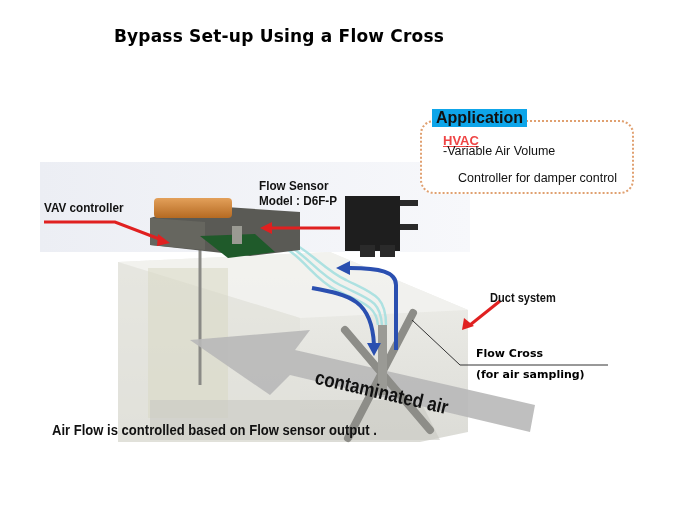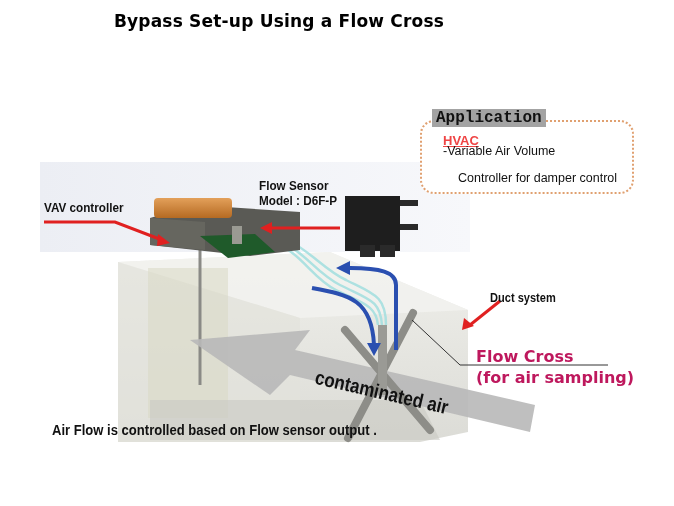--- a/index.html
+++ b/index.html
@@ -1,24 +1,24 @@
 <!DOCTYPE html>
 <html><head>
 <meta charset="utf-8">
 <style>
   html, body { margin:0; padding:0; background:#ffffff; }
   body { width:674px; height:506px; position:relative; overflow:hidden; font-family:"DejaVu Sans", sans-serif; }
-  .title { position:absolute; left:0; width:558px; top:11px; text-align:center; font-family:"DejaVu Sans", sans-serif; font-weight:bold; font-size:17px; color:#000; letter-spacing:0.2px; }
+  .title { position:absolute; left:0; width:558px; top:26px; text-align:center; font-family:"DejaVu Sans", sans-serif; font-weight:bold; font-size:17px; color:#000; letter-spacing:0.2px; }
   svg.scene { position:absolute; left:0; top:0; }
   .app-box { position:absolute; left:420px; top:120px; width:210px; height:70px; border:2px dotted #e0a070; border-radius:14px; background:#fff; }
-  .app-title { position:absolute; left:432px; top:109px; background:#a3a3a3; padding:0 4px; font-family:Liberation Mono, monospace; font-weight:bold; font-size:16px; color:#111; }
+  .app-title { position:absolute; left:432px; top:109px; background:#0ea5e9; padding:0 4px; font-family:Liberation Sans, sans-serif; font-weight:bold; font-size:16px; color:#111; }
   .app-hvac { position:absolute; left:443px; top:133px; font-family:"Liberation Sans", sans-serif; font-weight:bold; font-size:13px; text-decoration:underline; color:#ef4444; }
   .app-line { position:absolute; left:443px; font-family:"Liberation Sans", sans-serif; font-size:12.5px; color:#111; }
   .lbl { position:absolute; font-family:"Liberation Sans", sans-serif; font-weight:bold; color:#111; transform-origin:left top; }
-  .fc-label { position:absolute; font-family:"DejaVu Sans", sans-serif; font-weight:bold; font-size:16px; color:#be185d; }
+  .fc-label { position:absolute; font-family:"DejaVu Sans", sans-serif; font-weight:bold; font-size:11px; color:#000000; }
   .bottom-note { position:absolute; left:52px; top:422px; font-family:"Liberation Sans", sans-serif; font-weight:bold; font-size:14.5px; color:#111; transform:scaleX(0.9); transform-origin:left top; }
   .ca { position:absolute; left:318px; top:366px; font-family:"Liberation Sans", sans-serif; font-weight:bold; font-size:20px; color:#111; transform:rotate(13deg) scaleX(0.85); transform-origin:left top; }
 </style>
 </head>
 <body>
 
 <div class="title">Bypass Set-up Using a Flow Cross</div>
 
 <svg class="scene" width="674" height="506" viewBox="0 0 674 506">
   <defs>

